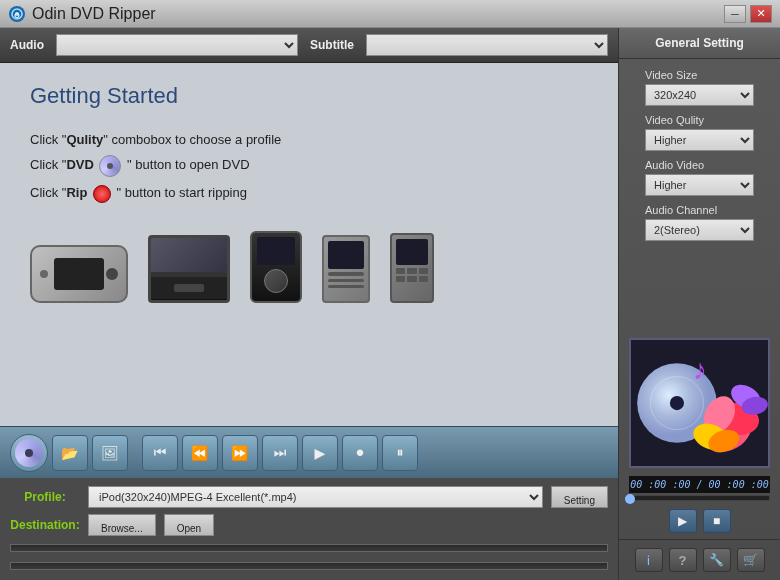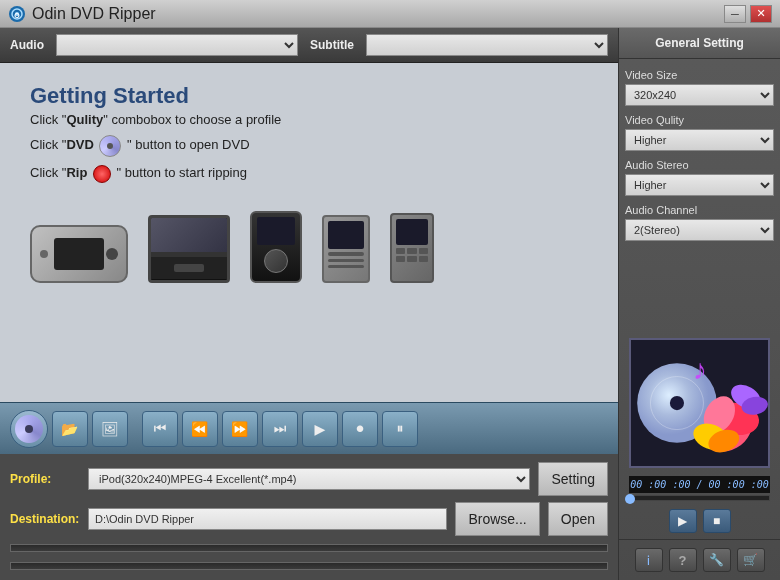--- a/index.html
+++ b/index.html
@@ -64,22 +64,22 @@
       background: #c8cdd4;
       flex: 1;
       padding: 20px 30px;
       display: flex;
       flex-direction: column;
       justify-content: flex-start;
     }
     .getting-started-title {
       font-size: 22px;
       color: #2a4a7a;
-      font-weight: bold;
-      margin-bottom: 3px;
+      font-weight: normal;
+      margin-bottom: 23px;
     }
     .instruction { font-size: 13px; color: #222; margin-bottom: 8px; }
     .instruction b { font-weight: bold; }
     .device-icons {
       display: flex;
       gap: 20px;
       margin-top: 20px;
       align-items: flex-end;
     }
 
@@ -115,41 +115,41 @@
       display: flex;
       flex-direction: column;
       gap: 6px;
     }
     .control-row {
       display: flex;
       align-items: center;
       gap: 8px;
     }
     .control-label {
-      color: #fde047;
+      color: #84cc16;
       font-size: 12px;
       font-weight: bold;
       width: 70px;
-      text-align: left;
+      text-align: center;
     }
     .control-input {
       flex: 1;
       height: 22px;
       background: linear-gradient(to bottom, #f0f0f0, #ddd);
       border: 1px solid #888;
       font-size: 11px;
       color: #333;
       padding: 0 6px;
     }
     .control-btn {
-      height: 34px;
+      height: 22px;
       padding: 8px 12px;
       background: linear-gradient(to bottom, #d8d8d8, #b8b8b8);
       border: 1px solid #888;
-      font-size: 14px;
+      font-size: 10px;
       cursor: pointer;
       color: #222;
     }
     .progress-bar-bottom {
       height: 8px;
       background: linear-gradient(to bottom, #2a2a2a, #3a3a3a);
       border: 1px solid #666;
       margin: 2px 0;
     }
     .progress-fill {
@@ -171,21 +171,21 @@
       background: linear-gradient(to bottom, #6a6a6a, #555);
       padding: 8px 12px;
       color: #eee;
       font-size: 12px;
       font-weight: bold;
       text-align: center;
       border-bottom: 1px solid #333;
     }
 
     .settings-area {
-      padding: 10px 6px;
+      padding: 10px 26px;
       flex: 1;
     }
     .setting-label {
       color: #ddd;
       font-size: 11px;
       margin-bottom: 3px;
       margin-top: 8px;
     }
     .setting-label:first-child { margin-top: 0; }
     .setting-select {
@@ -441,21 +441,20 @@
     <div class="bottom-controls">
 
       <div class="control-row">
         <span class="control-label">Profile:</span>
         <select class="control-input" style="flex:1;height:22px;"><option>iPod(320x240)MPEG-4 Excellent(*.mp4)</option></select>
         <button class="control-btn">Setting</button>
       </div>
 
       <div class="control-row">
         <span class="control-label">Destination:</span>
-        <input class="control-input" type="text" style="flex: 1 1 0%;" value="D:\Odin DVD Ripper">
         <button class="control-btn">Browse...</button>
         <button class="control-btn">Open</button>
       </div>
 
       <div class="progress-bar-bottom">
         <div class="progress-fill"></div>
       </div>
       <div class="progress-bar-bottom">
         <div class="progress-fill"></div>
       </div>
@@ -479,21 +478,21 @@
       
       <div class="setting-label">Video Qulity</div>
       <select class="setting-select">
         <option>Higher</option>
         <option>High</option>
         <option>Normal</option>
         <option>Low</option>
       </select>
 
       
-      <div class="setting-label">Audio Stereo</div>
+      <div class="setting-label">Audio Video</div>
       <select class="setting-select">
         <option>Higher</option>
         <option>High</option>
         <option>Normal</option>
         <option>Low</option>
       </select>
 
       
       <div class="setting-label">Audio Channel</div>
       <select class="setting-select">

